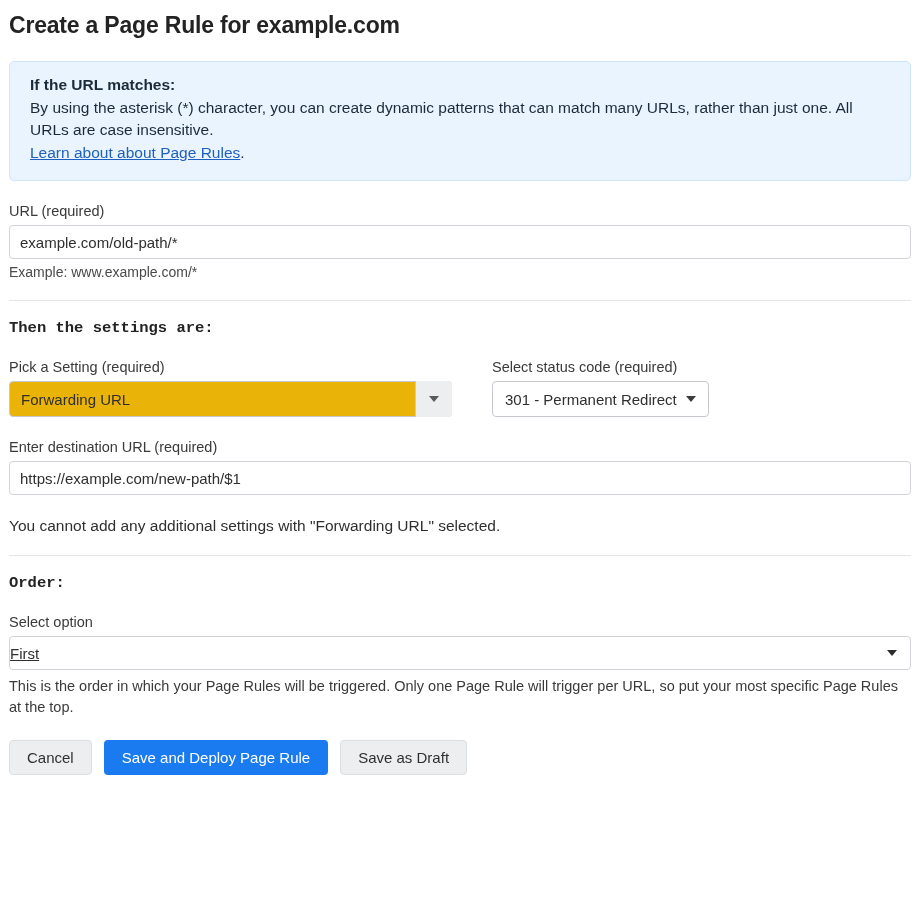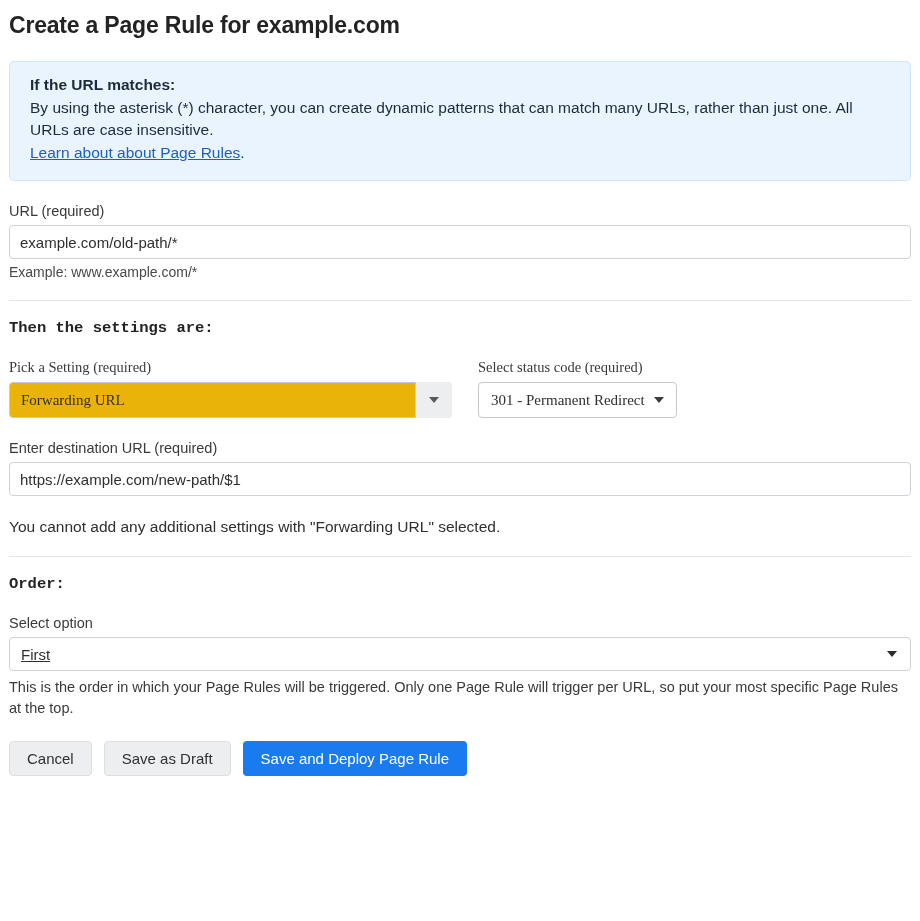--- a/index.html
+++ b/index.html
@@ -81,22 +81,21 @@
   .section-title {
     font-size: 15.5px;
     font-weight: bold;
     color: #232323;
     margin: 18px 0 0 0;
     font-family: Liberation Mono, monospace;
   }
   .row {
     display: flex;
     align-items: flex-start;
-    gap: 26px;
-    font-family: Liberation Serif, serif;
+    gap: 40px;
   }
   .col-setting { width: 443px; }
   .col-status { width: 243px; }
   .select-wrap {
     position: relative;
     display: block;
   }
   .select-big {
     width: 100%;
     box-sizing: border-box;
@@ -162,21 +161,20 @@
     width: 100%;
     box-sizing: border-box;
     height: 34px;
     border: 1px solid #cfd3d8;
     border-radius: 4px;
     background: #ffffff;
     display: flex;
     align-items: center;
     font-size: 15px;
     color: #2f2f2f;
-    padding-left: 11px;
     cursor: pointer;
     text-decoration: underline;
   }
   .select-full .caret {
     position: absolute;
     right: 13px;
     top: 50%;
     transform: translateY(-50%);
     border-top-color: #2b2b2b;
   }
@@ -268,17 +266,17 @@
 
   <div class="field-label">Select option</div>
   <div class="select-full">
     <span>First</span>
     <span class="caret"></span>
   </div>
   <div class="order-hint">This is the order in which your Page Rules will be triggered. Only one Page Rule will trigger per URL, so put your most specific Page Rules at the top.</div>
 
   <div class="buttons">
     <div class="btn btn-secondary">Cancel</div>
+    <div class="btn btn-primary">Save and Deploy Page Rule</div>
     <div class="btn btn-secondary">Save as Draft</div>
-    <div class="btn btn-primary">Save and Deploy Page Rule</div>
   </div>
 
 </div>
 
 </body></html>

